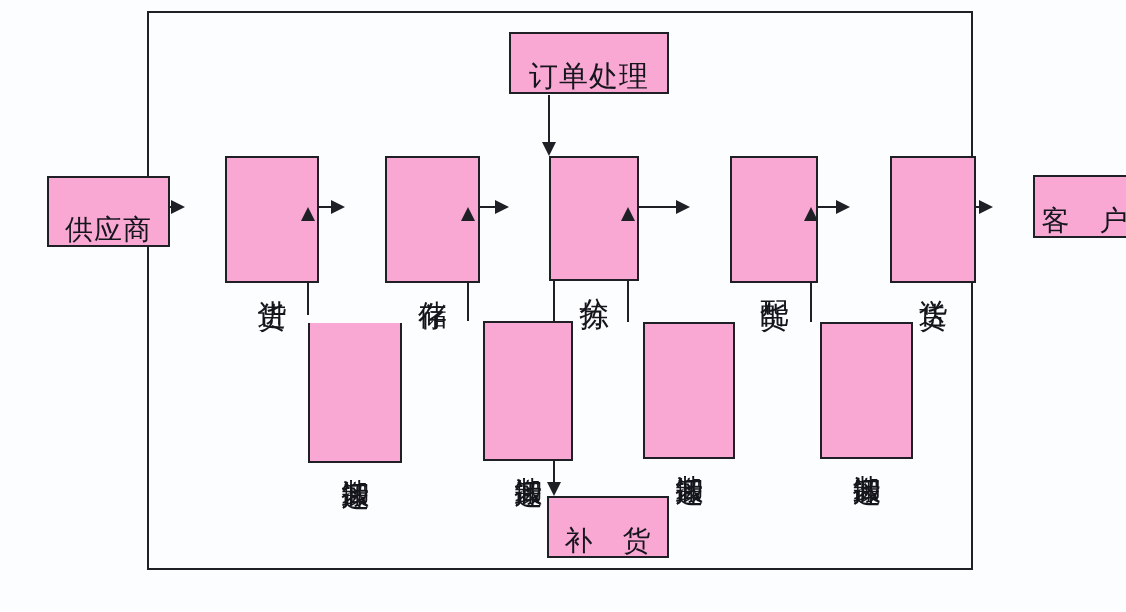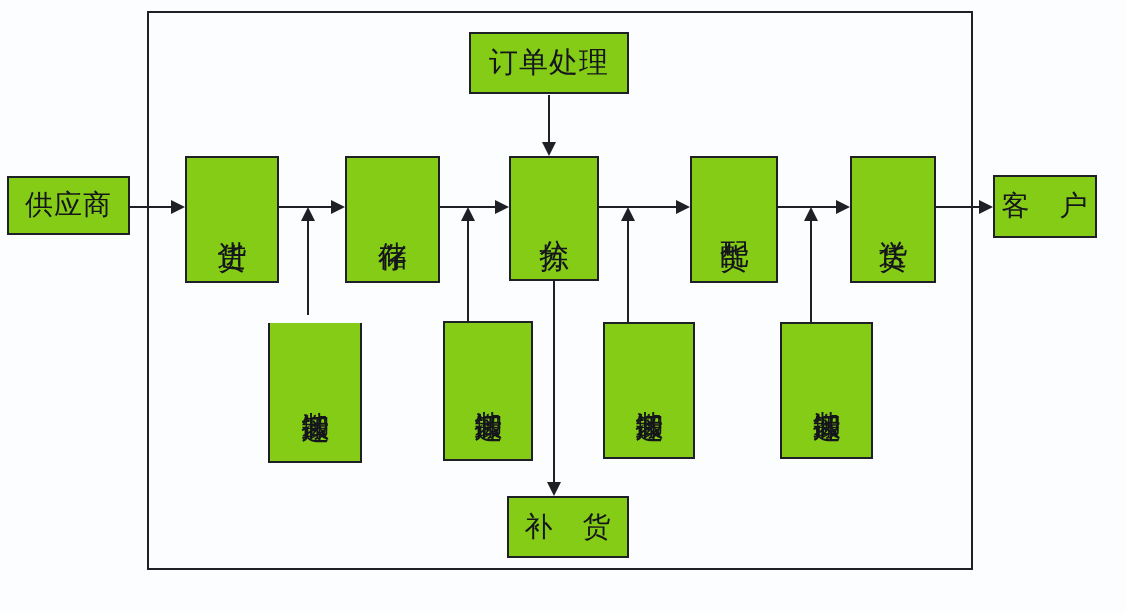--- a/index.html
+++ b/index.html
@@ -11,26 +11,27 @@
     position:relative;
     width:1126px;height:612px;
     background:#fcfdff;
     overflow:hidden;
     color:#15151c;
   }
   .box{
     position:absolute;
     box-sizing:border-box;
     border:2px solid #1f2026;
-    background:#84cc16;
+    background:#f9a8d4;
     display:flex;
-    align-items:center;
+    align-items:flex-end;
     justify-content:center;
     text-align:center;
     z-index:2;
+    margin-left:40px;
   }
   .label{
     font-size:28px;
     color:#15151c;
     letter-spacing:1px;
     line-height:1.08;
     white-space:nowrap;
   }
   .vlabel{
     writing-mode:vertical-rl;
@@ -55,21 +56,21 @@
     z-index:1;
   }
   .hline{position:absolute;height:2px;background:#1f2026;z-index:1;}
   .vline{position:absolute;width:2px;background:#1f2026;z-index:1;}
   .arr{position:absolute;width:0;height:0;z-index:3;}
   .arr-r{border-top:7px solid transparent;border-bottom:7px solid transparent;border-left:14px solid #1f2026;}
   .arr-u{border-left:7px solid transparent;border-right:7px solid transparent;border-bottom:14px solid #1f2026;}
   .arr-d{border-left:7px solid transparent;border-right:7px solid transparent;border-top:14px solid #1f2026;}
 
   
-  .n-supplier{left:7px;top:176px;width:123px;height:59px;}
+  .n-supplier{left:7px;top:176px;width:123px;height:71px;}
   .n-order{left:469px;top:32px;width:160px;height:62px;}
   .n-receiving{left:185px;top:156px;width:94px;height:127px;}
   .n-storage{left:345px;top:156px;width:95px;height:127px;}
   .n-sorting{left:509px;top:156px;width:90px;height:125px;}
   .n-distribution{left:690px;top:156px;width:88px;height:127px;}
   .n-delivery{left:850px;top:156px;width:86px;height:127px;}
   .n-customer{left:993px;top:175px;width:104px;height:63px;}
   .n-replenish{left:507px;top:496px;width:122px;height:62px;}
   .n-handling1{left:268px;top:323px;width:94px;height:140px;border-top:none;}
   .n-handling2{left:443px;top:321px;width:90px;height:140px;}

